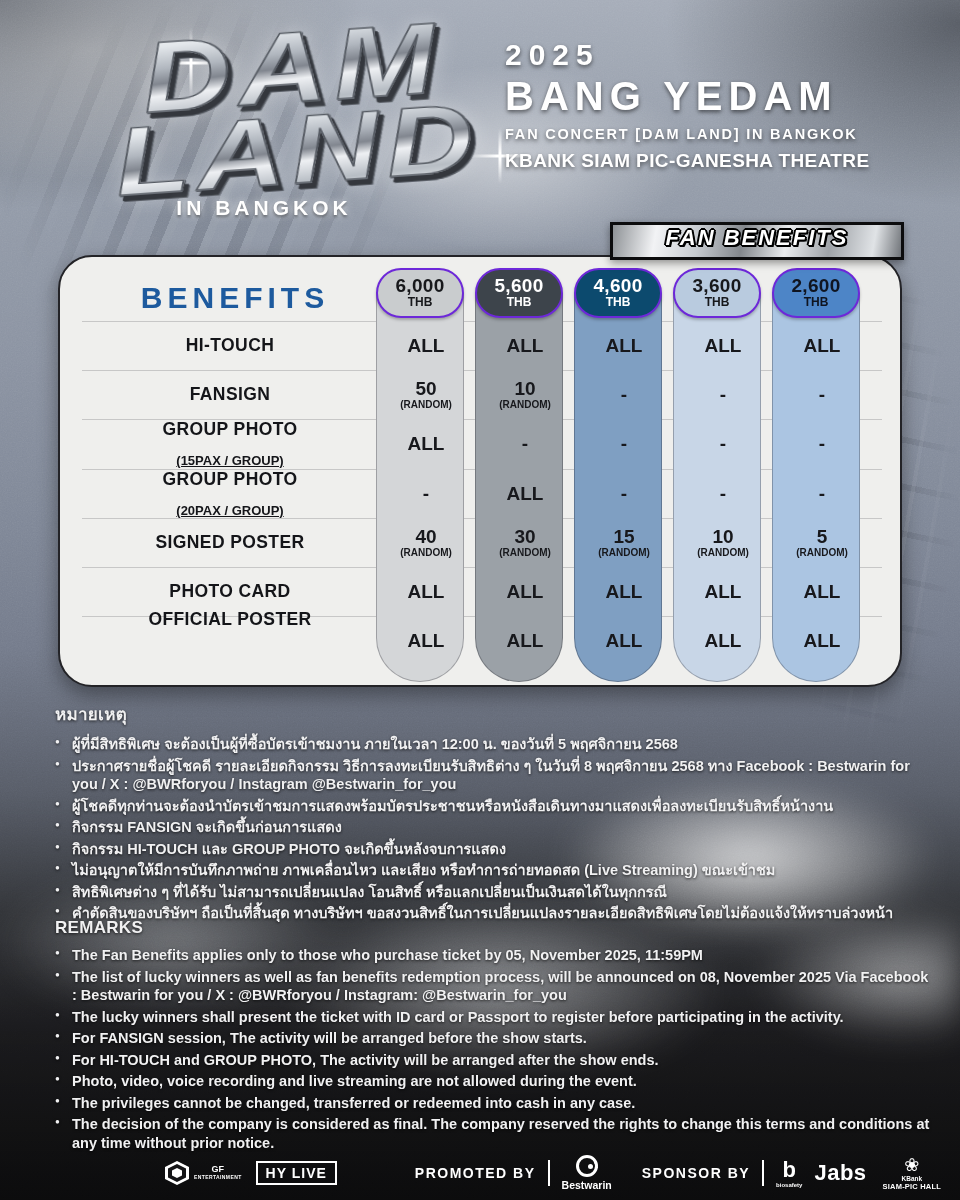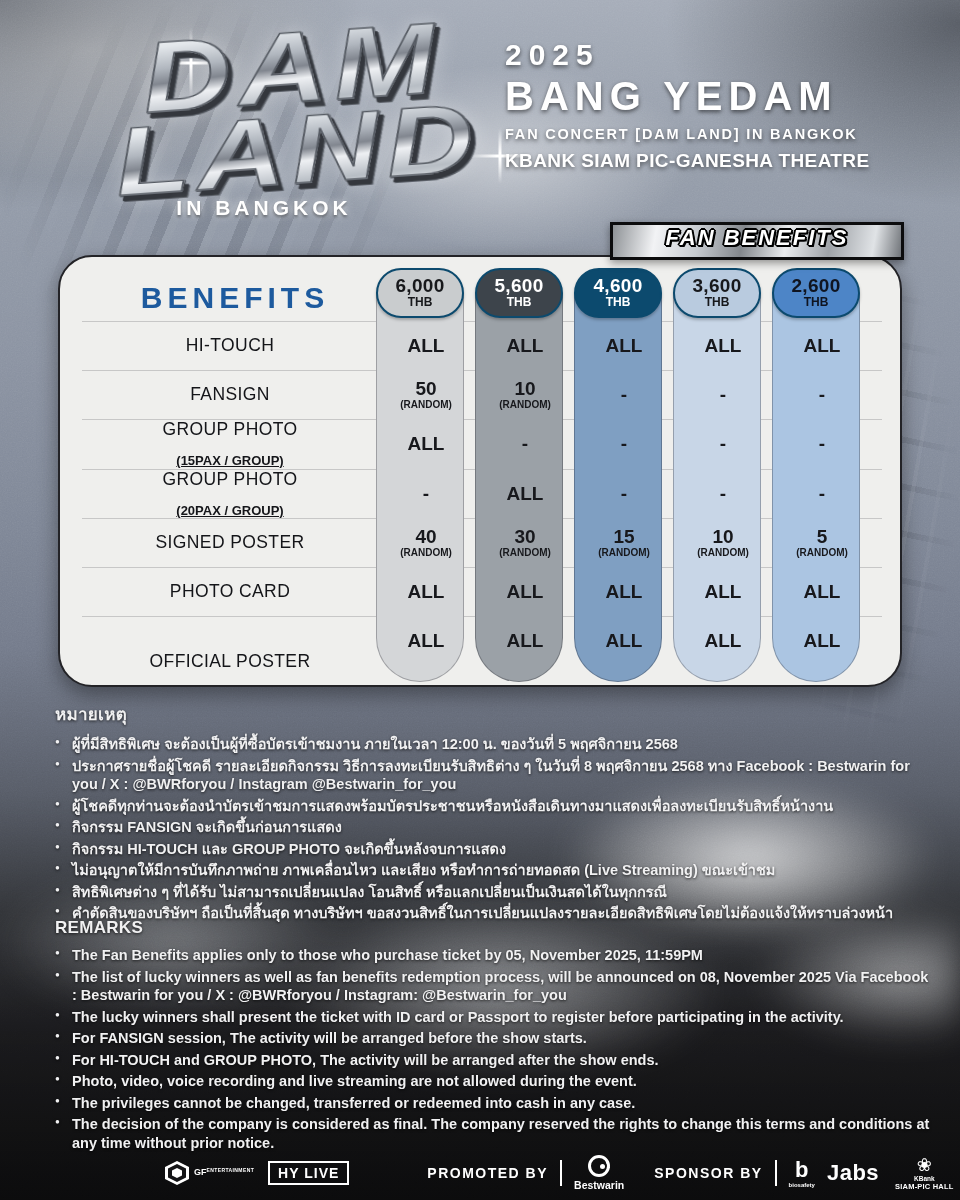--- a/index.html
+++ b/index.html
@@ -83,27 +83,27 @@
   .benefits-card { position:absolute; left:58px; top:255px; width:844px; height:432px; z-index:4;
     background:#efefed; border:2px solid #232327; border-radius:34px; box-shadow:0 8px 20px rgba(0,0,0,.38); }
   .rowline { position:absolute; left:22px; width:800px; height:1px; background:#c7c7c7; z-index:0; }
   .rl1{top:64px}.rl2{top:113px}.rl3{top:162px}.rl4{top:212px}.rl5{top:261px}.rl6{top:310px}.rl7{top:359px}
 
   .benefits-h { position:absolute; left:25px; top:24px; width:300px; text-align:center;
     font-size:30px; font-weight:800; letter-spacing:5px; color:#1d5a9e; z-index:2; }
 
   .rlabel { position:absolute; left:20px; width:300px; height:49px; z-index:2;
     display:flex; flex-direction:column; align-items:center; justify-content:center; text-align:center; color:#141519; }
-  .rlabel .main { font-size:17.5px; font-weight:400; letter-spacing:.4px; }
+  .rlabel .main { font-size:17.5px; font-weight:700; letter-spacing:.4px; }
   .rlabel .sub  { font-size:13px; font-weight:700; margin-top:13px;text-decoration:underline; }
-  .lr0{top:64px}.lr1{top:113px}.lr2{top:162px}.lr3{top:212px}.lr4{top:261px}.lr5{top:310px}.lr6{top:380px}
+  .lr0{top:64px}.lr1{top:113px}.lr2{top:162px}.lr3{top:212px}.lr4{top:261px}.lr5{top:310px}.lr6{top:338px}
 
   .colbody { position:absolute; top:36px; width:88px; height:389px; border-radius:0 0 44px 44px;
     border:1px solid rgba(20,20,26,.28); border-top:none; z-index:1; }
-  .pill { position:absolute; top:11px; width:88px; height:50px; border-radius:25px; border:2px solid #0c4a6e;
+  .pill { position:absolute; top:11px; width:88px; height:50px; border-radius:25px; border:2px solid #6d28d9;
     display:flex; flex-direction:column; align-items:center; justify-content:center; z-index:3;
     box-shadow:0 2px 3px rgba(0,0,0,.25); }
   .pill .price { font-size:19px; font-weight:900; letter-spacing:.3px; line-height:1; }
   .pill .cur   { font-size:12px; font-weight:700; line-height:1.1; margin-top:1px; }
 
   .c0{left:316px}.c1{left:415px}.c2{left:514px}.c3{left:613px}.c4{left:712px}
   .t0 .pill, .pill.t0 { background:#c9ccce; color:#17181b; }
   .t1 .pill, .pill.t1 { background:#3d444b; color:#ffffff;text-align:center; }
   .t2 .pill, .pill.t2 { background:#0c4a6e; color:#ffffff; }
   .t3 .pill, .pill.t3 { background:#b9cbdf; color:#17181b; }
@@ -133,21 +133,21 @@
   .footer { position:absolute; left:0; top:1148px; width:960px; height:50px; z-index:3;
     display:flex; align-items:center; padding-left:165px; color:#fff; }
   .gf { display:flex; align-items:center; gap:5px; }
   .gf-icon { width:24px; height:24px; position:relative; }
   .gf-icon .hex-o { position:absolute; inset:0; background:#fff;
     clip-path:polygon(50% 0,100% 25%,100% 75%,50% 100%,0 75%,0 25%); }
   .gf-icon .hex-i { position:absolute; inset:3px; background:#141416;
     clip-path:polygon(50% 0,100% 25%,100% 75%,50% 100%,0 75%,0 25%); }
   .gf-icon .hex-c { position:absolute; inset:7px; background:#fff;
     clip-path:polygon(50% 0,100% 25%,100% 75%,50% 100%,0 75%,0 25%); }
-  .gf-text { display:flex; flex-direction:row; line-height:1.1; }
+  .gf-text { display:flex; flex-direction:column; line-height:1.1;align-items:center; }
   .gf-l1 { font-size:9px; font-weight:800; }
   .gf-l2 { font-size:5px; font-weight:600; letter-spacing:.4px; }
   .hylive { margin-left:14px; border:2px solid #fff; padding:2px 8px; font-size:14px; font-weight:900; letter-spacing:1px; }
   .byline { font-size:14px; font-weight:800; letter-spacing:1.5px; }
   .promoted { margin-left:78px; }
   .sponsor  { margin-left:30px; }
   .pipe { width:2px; height:26px; background:#fff; margin-left:12px; }
   .bestwarin { margin-left:12px; display:flex; flex-direction:column; align-items:center; }
   .bw-icon { width:22px; height:22px; border:3px solid #fff; border-radius:50%; position:relative; }
   .bw-icon::after { content:""; position:absolute; right:2px; top:6px; width:5px; height:5px; background:#fff; border-radius:50%;

